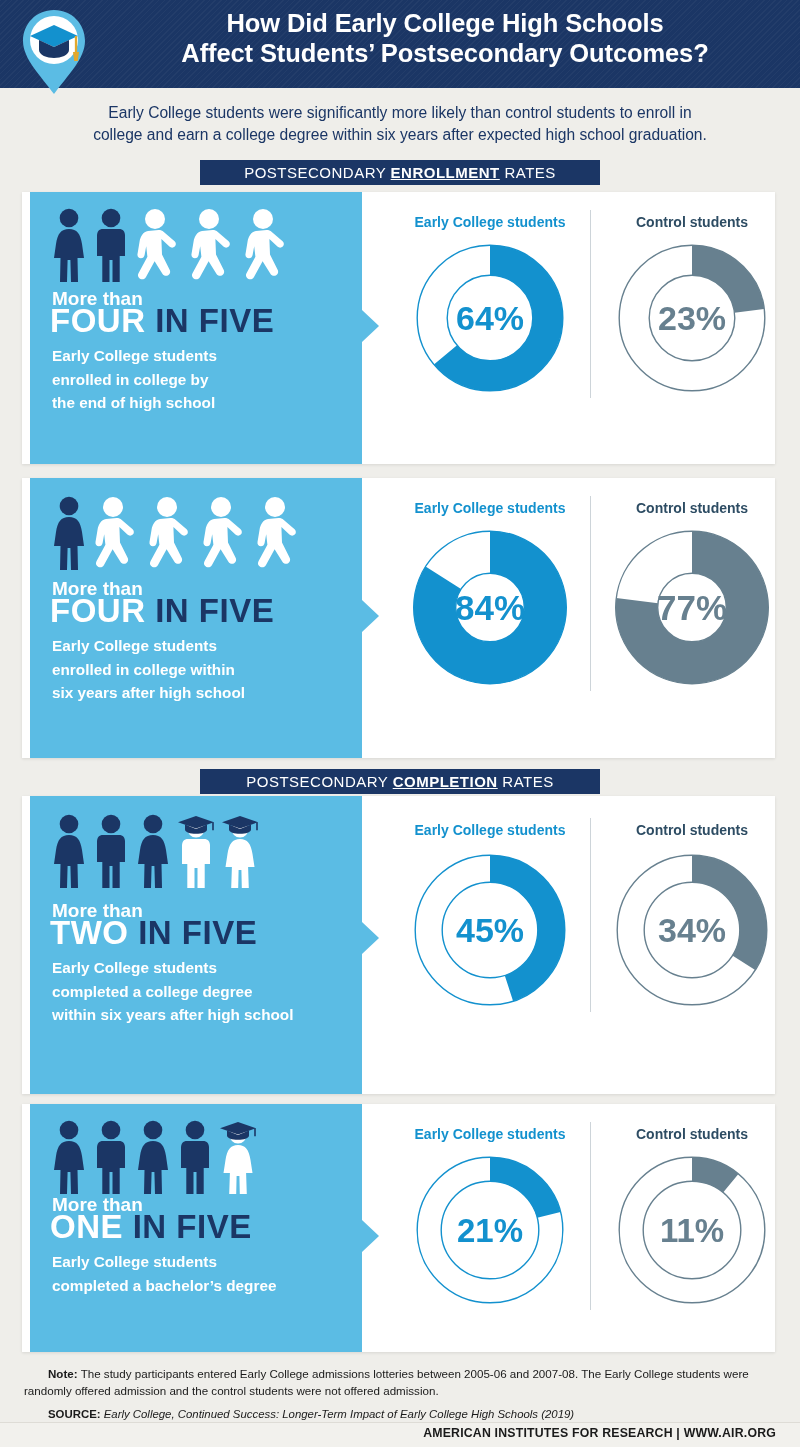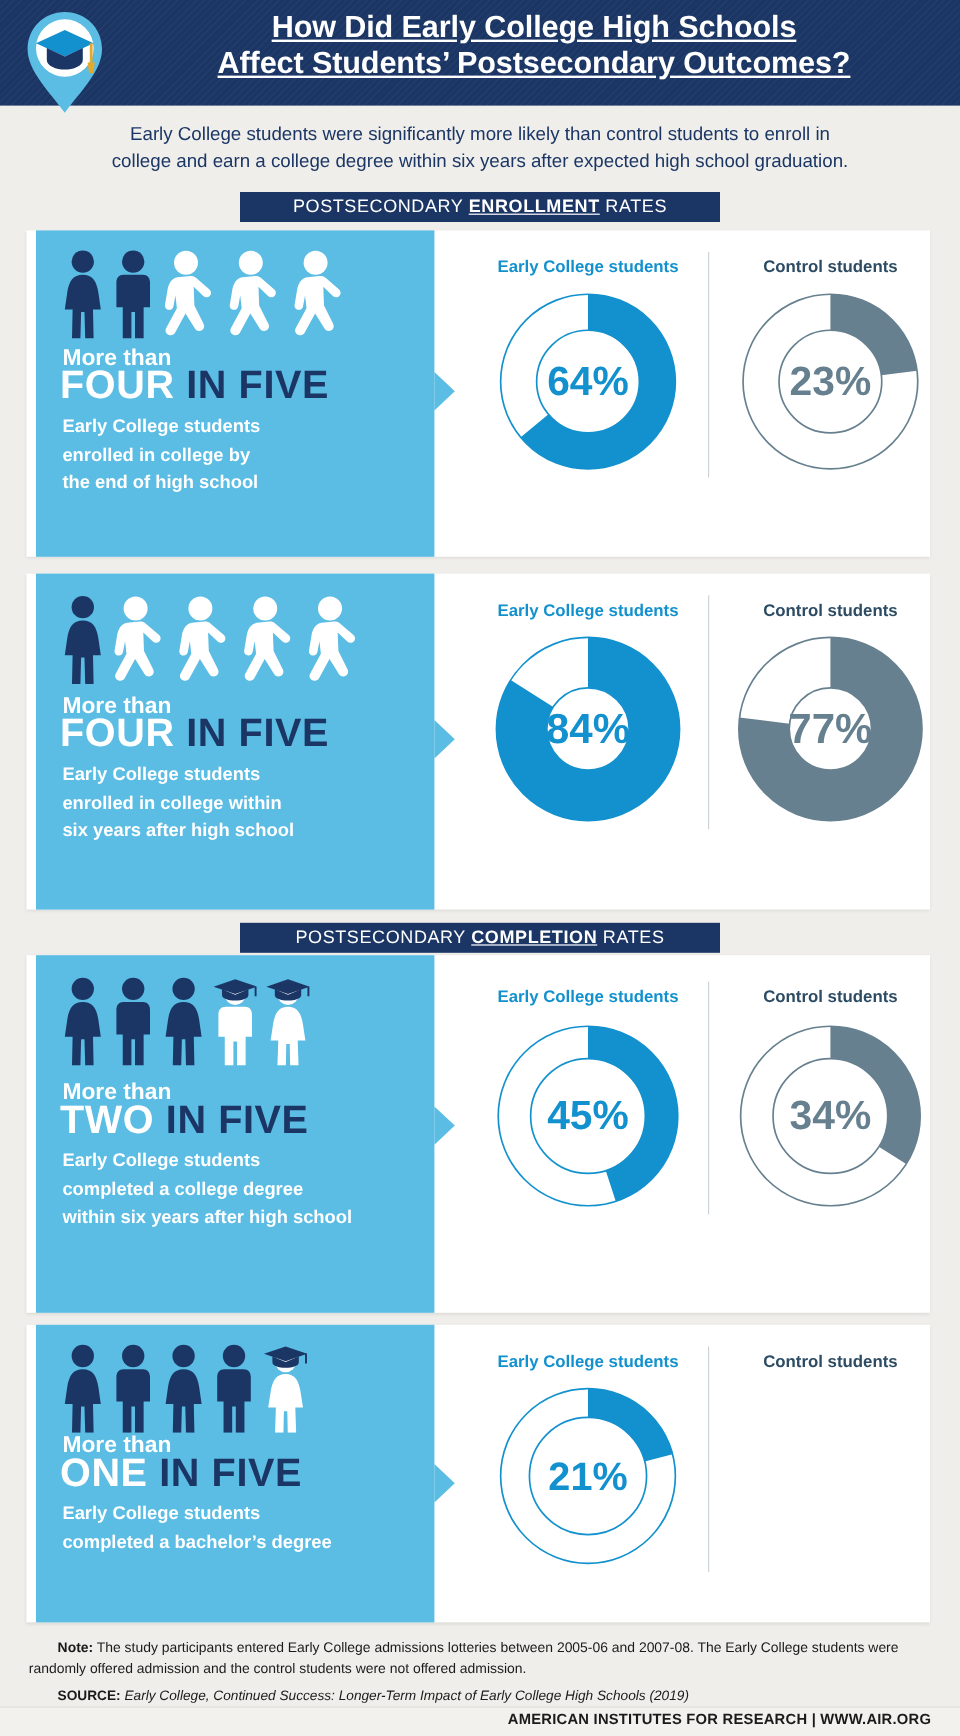--- a/index.html
+++ b/index.html
@@ -13,21 +13,21 @@
   
   .header{
     position:absolute;left:0;top:0;width:800px;height:88px;
     background:#1b3665;
     background-image:repeating-linear-gradient(135deg, rgba(255,255,255,.035) 0 1px, rgba(0,0,0,0) 1px 4px);
     overflow:visible;
   }
   .header-title{
     position:absolute;left:100px;top:9px;width:690px;
     color:#ffffff;font-size:25.5px;font-weight:bold;line-height:1.17;
-    text-align:center;letter-spacing:-0.1px;text-decoration:underline;
+    text-align:center;letter-spacing:-0.1px;
   }
   .header-title span{display:block;}
   
   .logo{
     position:absolute;left:19px;top:8px;width:70px;height:88px;z-index:6;
   }
   
   .subtitle{
     position:absolute;left:40px;top:102px;width:720px;
     text-align:center;color:#1b3665;font-size:15.6px;line-height:1.38;font-weight:normal;
@@ -365,20 +365,28 @@
         <svg width="148" height="148" viewBox="0 0 148 148">
     <circle cx="74" cy="74" r="72.8" fill="none" stroke="#1391ce" stroke-width="1.4"></circle>
     <circle cx="74" cy="74" r="48.8" fill="none" stroke="#1391ce" stroke-width="1.4"></circle>
     <path d="M 74 13.200000000000003 A 60.8 60.8 0 0 1 132.88985619662077 58.87965486037682" fill="none" stroke="#1391ce" stroke-width="24"></path>
     <text x="74" y="74" text-anchor="middle" dominant-baseline="central" font-family="Liberation Sans, sans-serif" font-size="33" font-weight="bold" fill="#1391ce">21%</text>
   </svg>
       </div>
     </div>
     <div class="donutcol" style="left: 570px; width: 200px;">
       <div class="dlabel ct" style="top:22px">Control students</div>
+      <div class="donutwrap" style="top:52px">
+        <svg width="148" height="148" viewBox="0 0 148 148">
+    <circle cx="74" cy="74" r="72.8" fill="none" stroke="#67808f" stroke-width="1.4"></circle>
+    <circle cx="74" cy="74" r="48.8" fill="none" stroke="#67808f" stroke-width="1.4"></circle>
+    <path d="M 74 13.200000000000003 A 60.8 60.8 0 0 1 112.75537857672032 27.152794839232016" fill="none" stroke="#67808f" stroke-width="24"></path>
+    <text x="74" y="74" text-anchor="middle" dominant-baseline="central" font-family="Liberation Sans, sans-serif" font-size="33" font-weight="bold" fill="#67808f">11%</text>
+  </svg>
+      </div>
     </div>
   </div>
 
 <div class="footnote" id="note">
   <b>Note:</b><span> The study participants entered Early College admissions lotteries between 2005-06 and 2007-08. The Early College students were</span><br>
   <span>randomly offered admission and the control students were not offered admission.</span>
 </div>
 <div class="footnote" id="source">
   <b>SOURCE:</b><i> Early College, Continued Success: Longer-Term Impact of Early College High Schools (2019)</i>
 </div>

